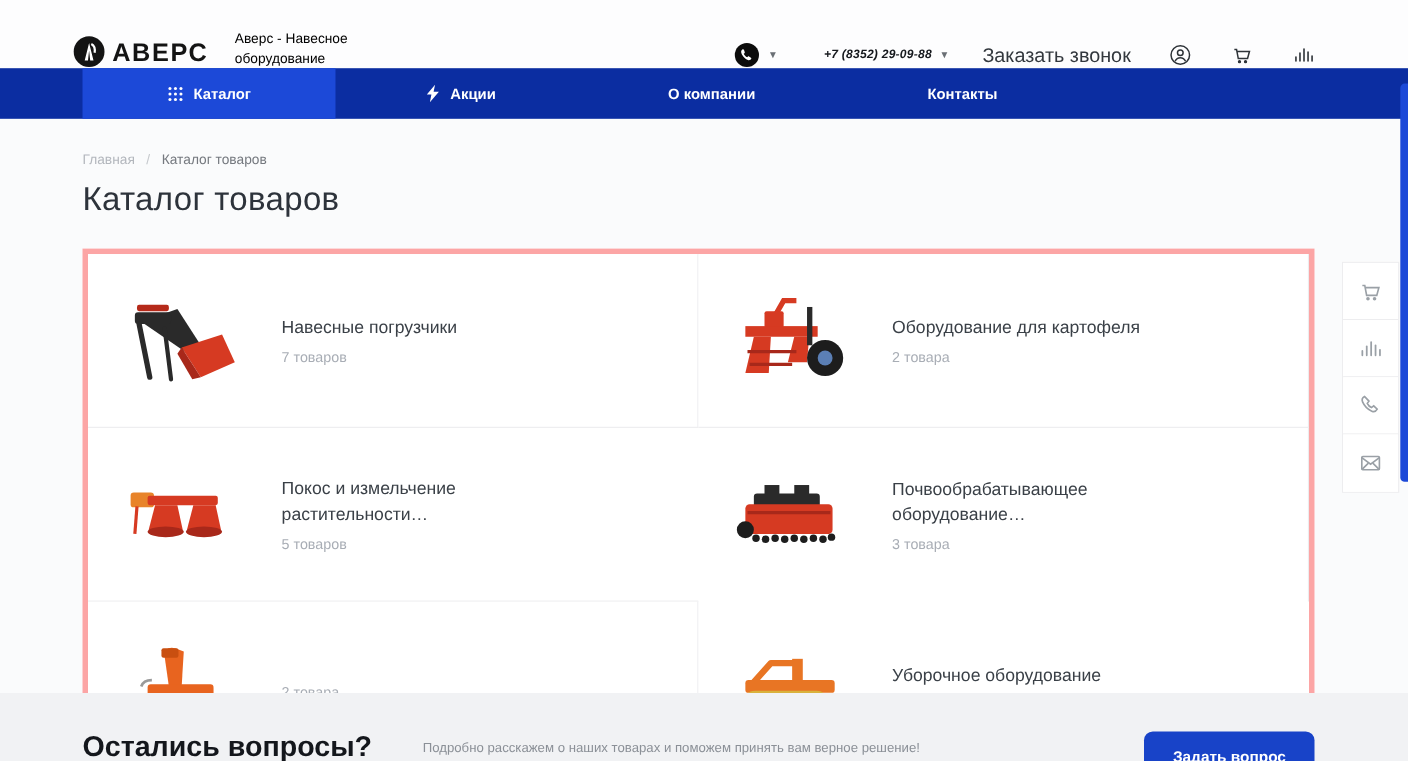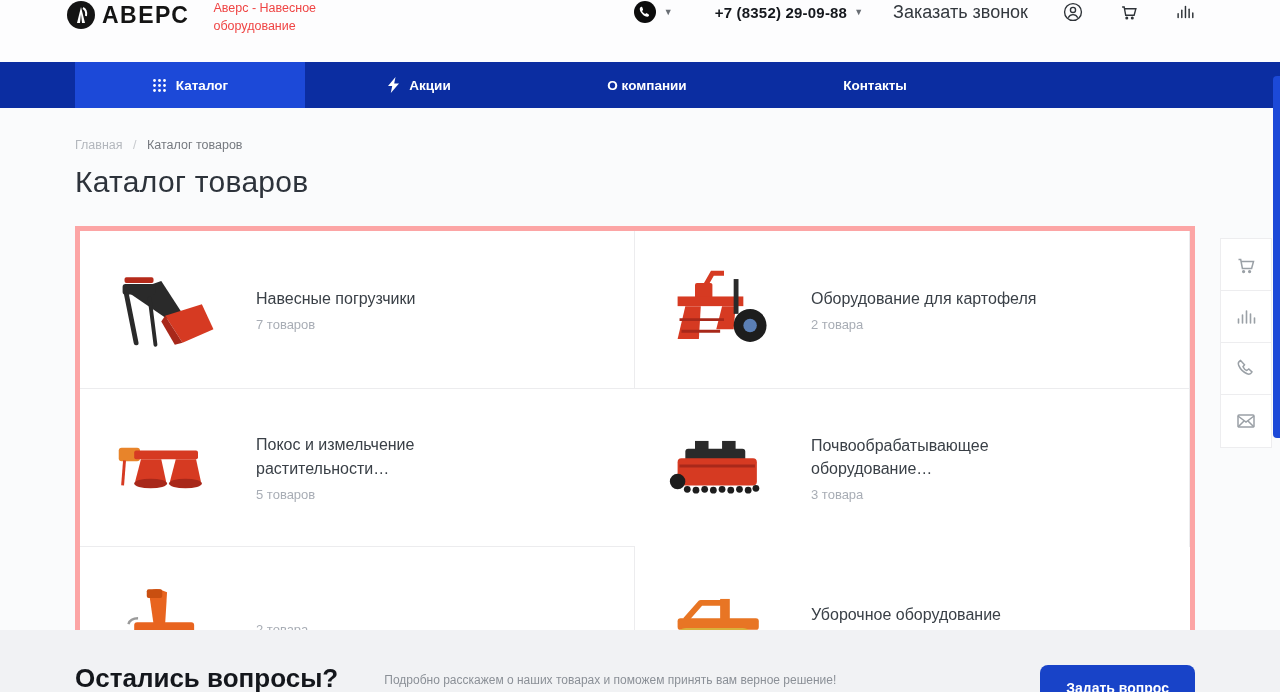--- a/index.html
+++ b/index.html
@@ -1,29 +1,29 @@
 <!DOCTYPE html>
 <html lang="ru" style="--nav_bg: #0b2da1; --nav_active: #1c49d8; --accent_blue: #1843c8; --machinery_red: #d63a22; --machinery_orange: #e8641f; --brush_yellow: #d9b23c;"><head>
 <meta charset="utf-8">
 <style>
   * { margin:0; padding:0; box-sizing:border-box; }
   html,body { width:1280px; height:692px; font-family:"Liberation Sans", sans-serif; background:#fafbfc; }
   .page { position:relative; width:1280px; height:692px; overflow:hidden; background:#fafbfc; }
 
   
-  .header { height:62px; background:#fdfdfe; display:flex; align-items:flex-start; padding:0 84px 0 66px; }
+  .header { height:62px; background:#fdfdfe; display:flex; align-items:flex-end; padding:0 84px 0 66px; }
   .logo { display:flex; align-items:center; gap:6px; cursor:pointer; }
   .logo-mark { width:30px; height:30px; }
   .logo-text { font-size:23px; font-weight:800; color:#141414; letter-spacing:1.5px; }
-  .tagline { margin-left:24px; width:130px; font-size:12.5px; line-height:1.4; color:#ef4444; }
+  .tagline { margin-left:24px; width:130px; font-size:12.5px; line-height:1.4; color:#000000; }
   .header-right { margin-left:auto; display:flex; align-items:center; }
   .wa-group { display:flex; align-items:center; gap:7px; cursor:pointer; }
   .caret { font-size:9px; color:#6a6f75; }
   .phone-group { display:flex; align-items:center; gap:7px; margin-left:42px; cursor:pointer; }
-  .phone-number { font-size:15px; font-weight:700; color:#15181d; letter-spacing:.2px; }
+  .phone-number { font-size:11px; font-weight:700; color:#15181d; letter-spacing:.2px;font-style:italic; }
   .call-link { margin-left:30px; font-size:18px; color:#33383e; cursor:pointer; text-decoration:none; }
   .hicon { margin-left:34px; width:22px; height:22px; cursor:pointer; display:inline-flex; }
   .hicon svg { width:22px; height:22px; }
 
   
   .nav { height:46px; background:var(--nav_bg,#0b2da1); display:flex; }
   .nav-item { height:46px; display:flex; align-items:center; justify-content:center; gap:9px;
               color:#fff; font-size:13.5px; font-weight:700; cursor:pointer; flex:0 0 228px; }
   .nav-item.catalog { margin-left:75px; flex:0 0 230px; background:var(--nav_active,#1c49d8); }
   .nav-item svg { display:block; }

